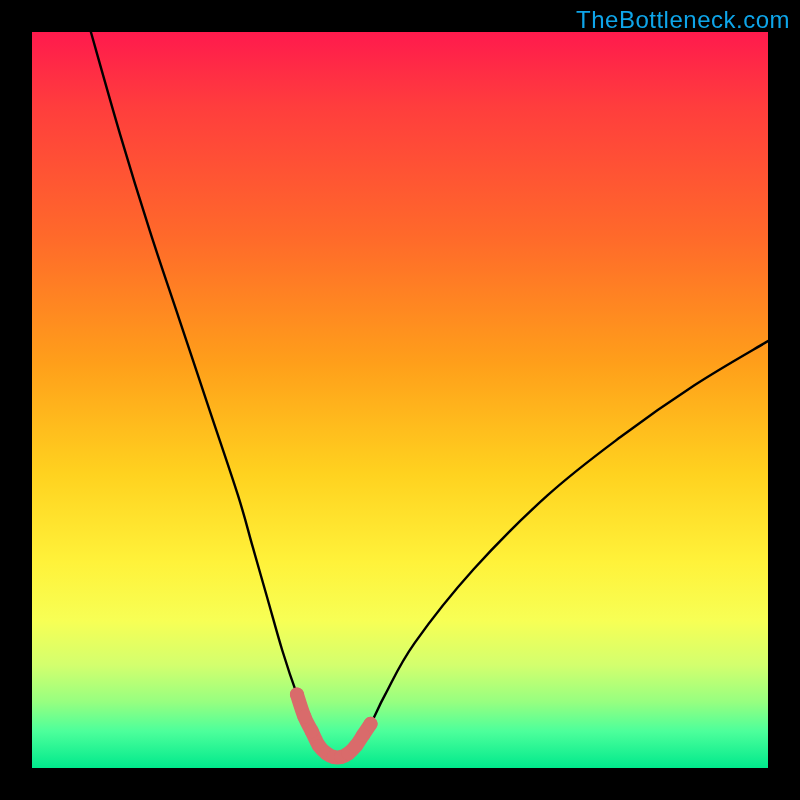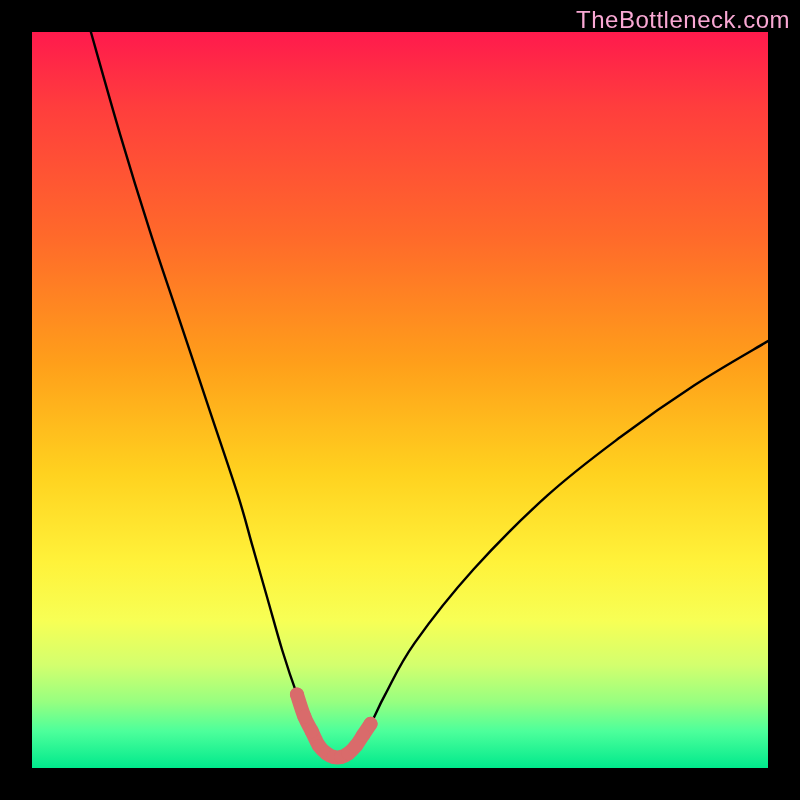--- a/index.html
+++ b/index.html
@@ -38,21 +38,21 @@
       #d3ff6e 86%,
       #97ff80 91%,
       #4dff9b 95%,
       #00e98c 100%
     );
   }
   .watermark {
     position: absolute;
     top: 6px;
     right: 10px;
-    color: #f9a8d4;
+    color: #0ea5e9;
     font-size: 24px;
     font-weight: 500;
     letter-spacing: 0.5px;
     z-index: 20;
   }
   svg.curves {
     position: absolute;
     left: 0;
     top: 0;
     z-index: 10;

